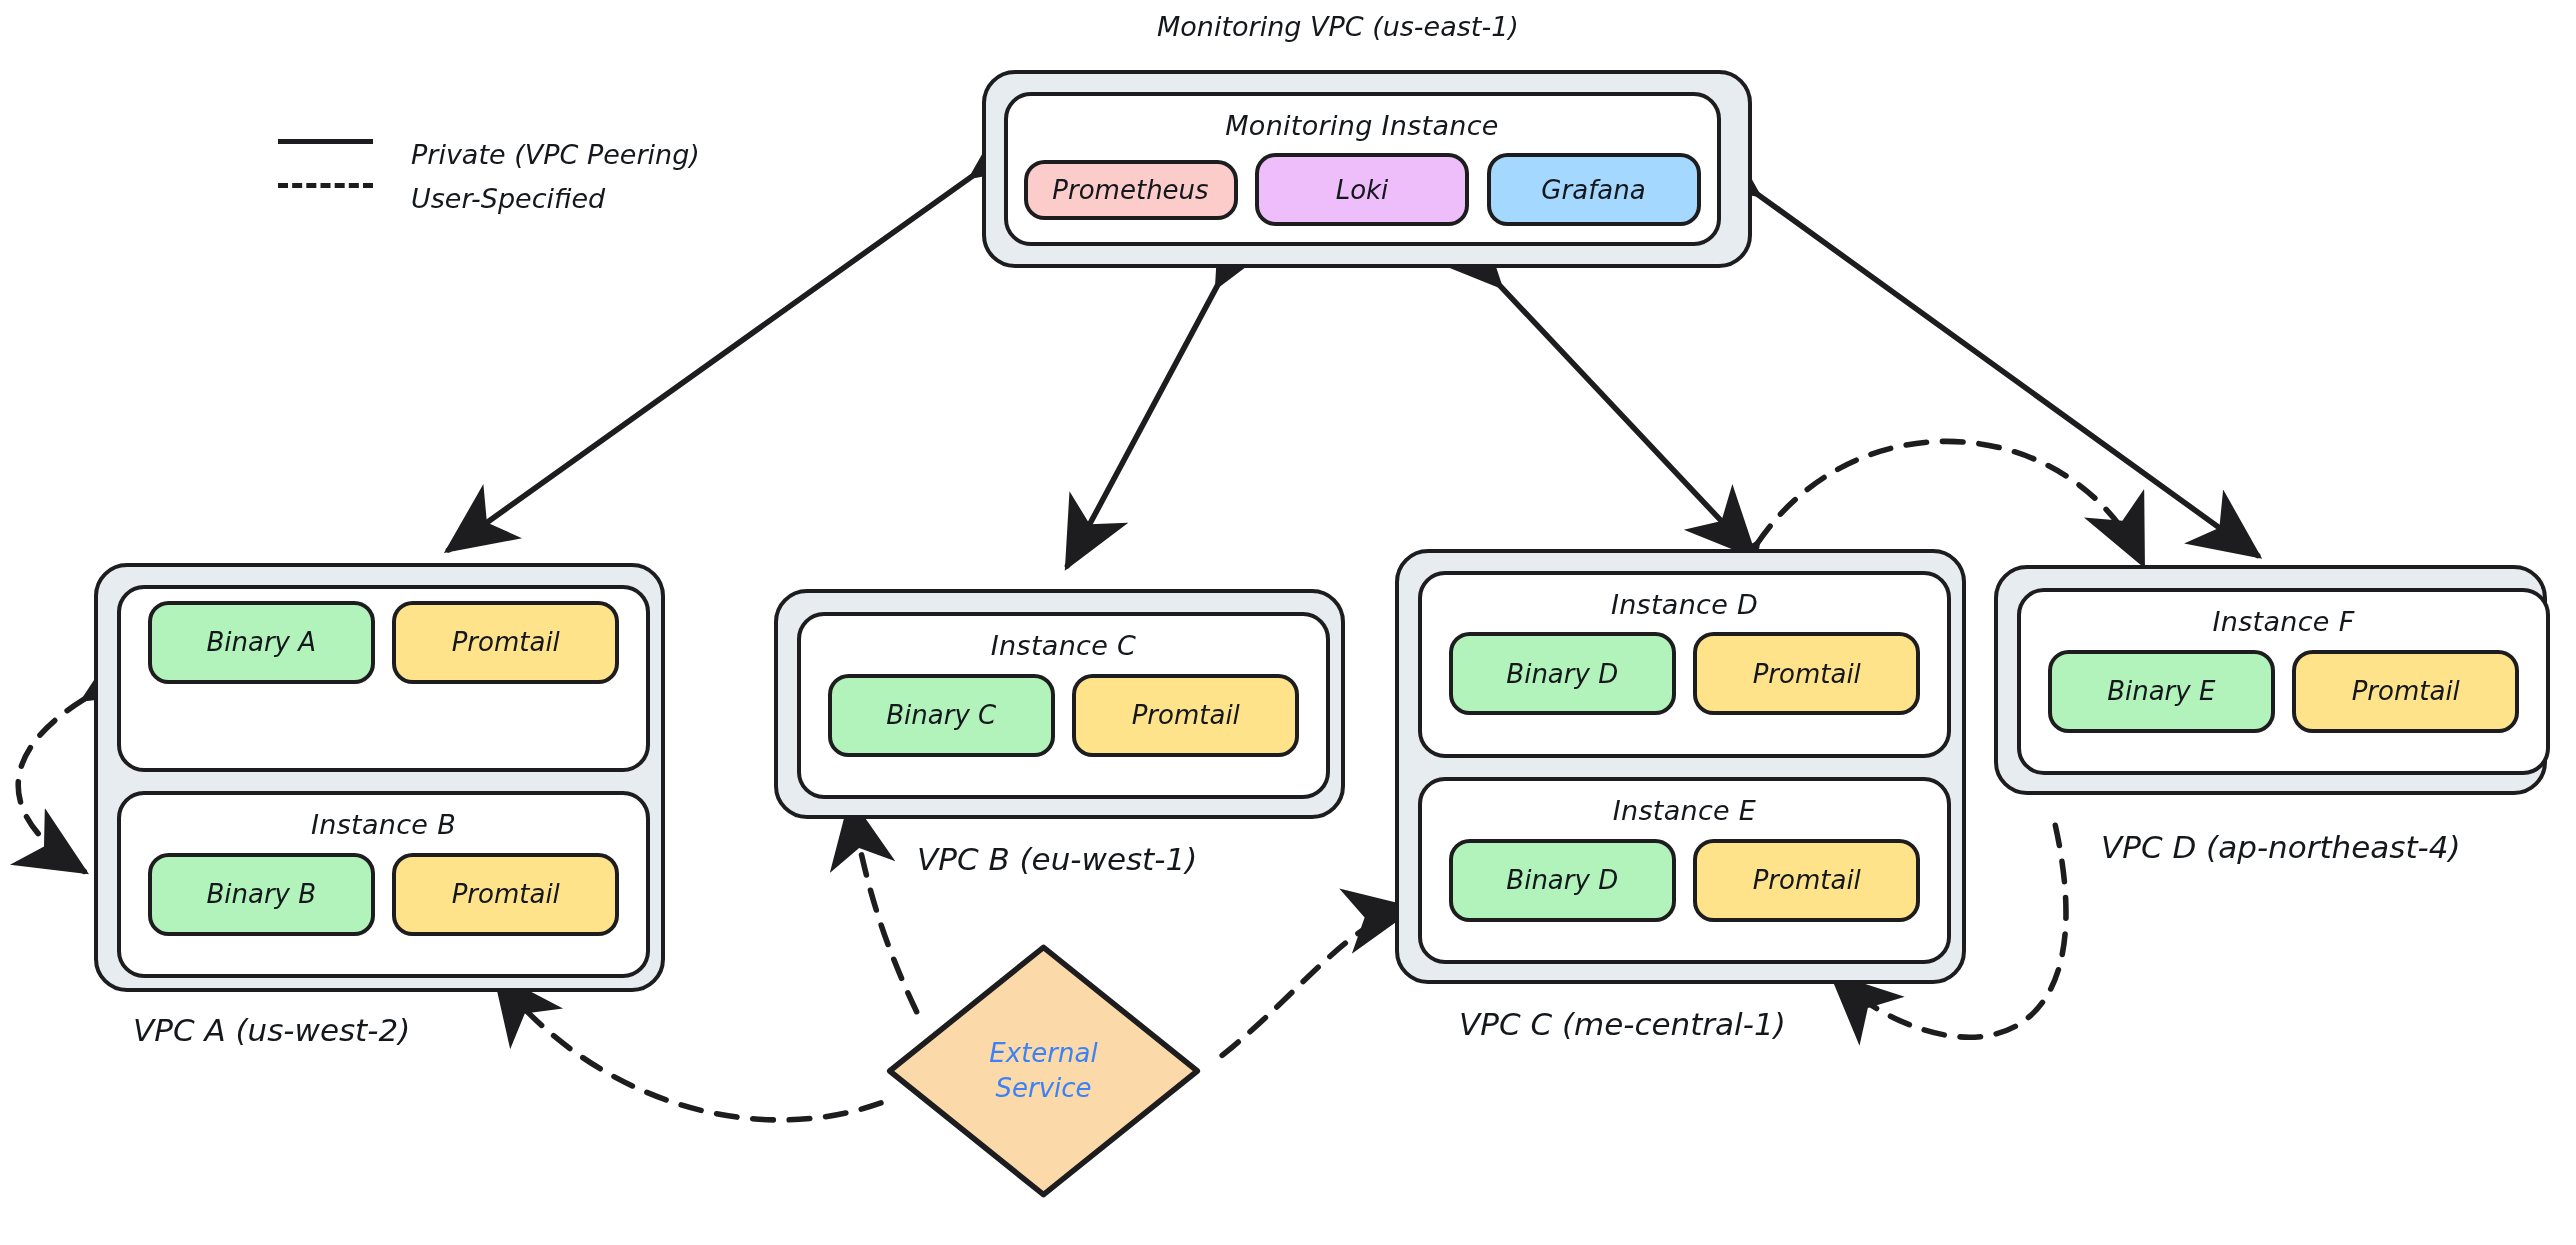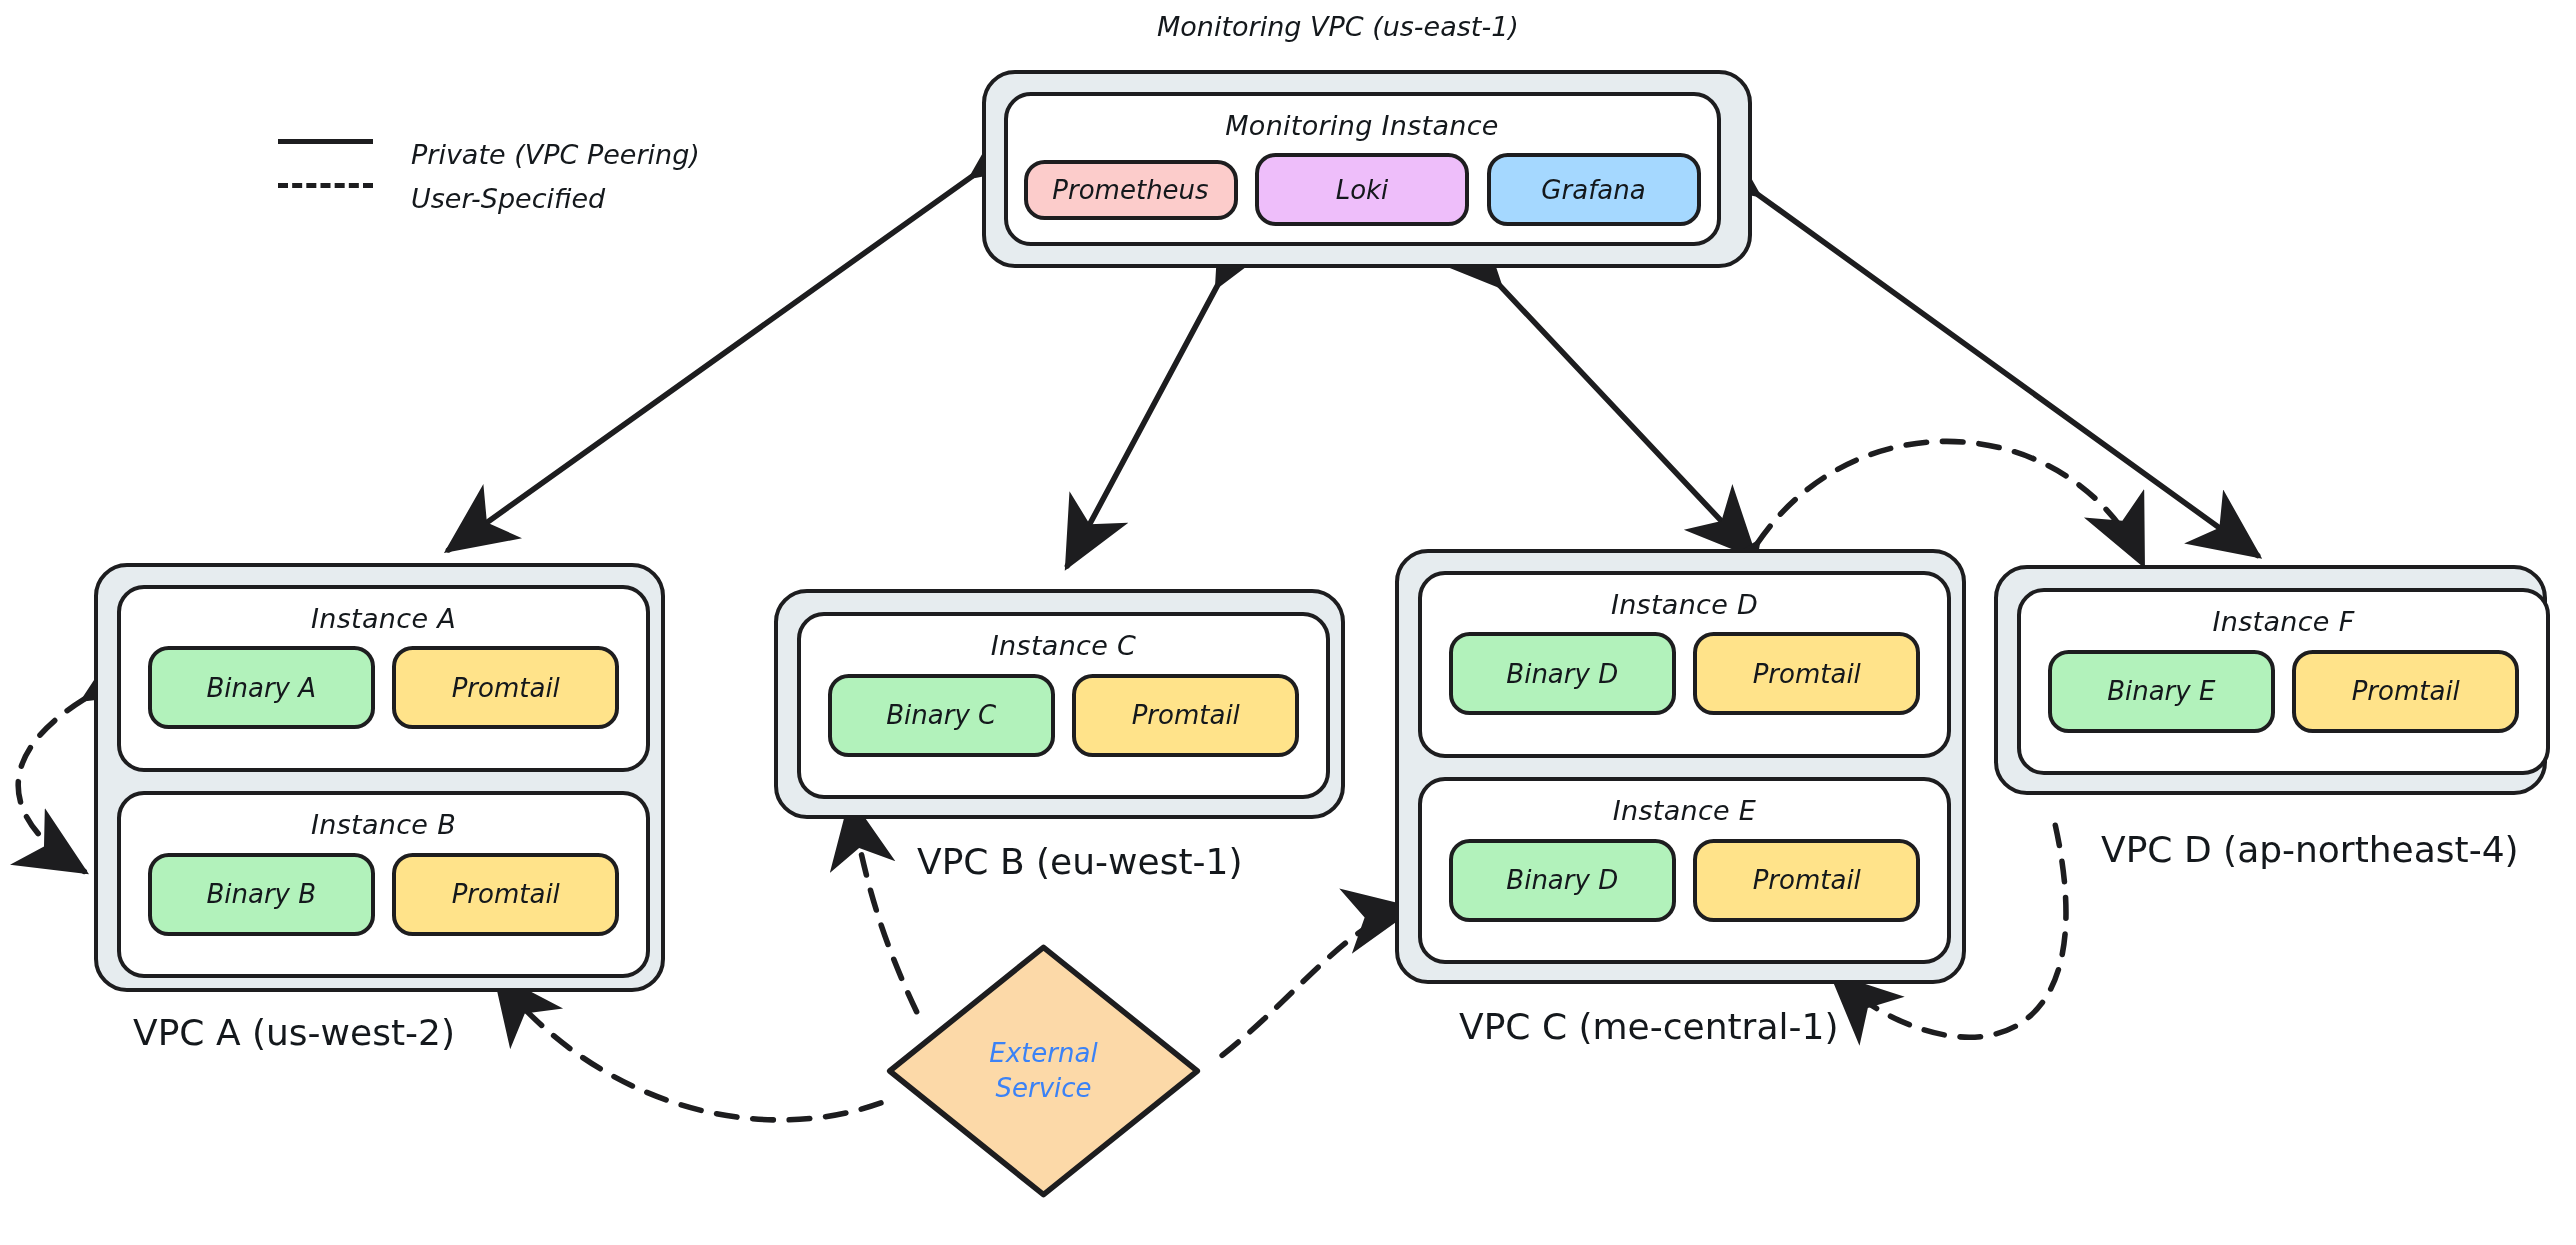--- a/index.html
+++ b/index.html
@@ -71,21 +71,22 @@
     font-family: "DejaVu Sans", sans-serif;
     font-size: 26px;
     font-style: italic;
     color: #14181c;
     text-align: center;
     line-height: 1.1;
   }
   .vpc-caption {
     position: absolute;
     font-family: "DejaVu Sans", sans-serif;
-    font-size: 36px;
+    font-size: 31px;
+    font-style: italic;
     color: #14181c;
     white-space: nowrap;
     z-index: 12;
   }
   .top-caption {
     position: absolute;
     font-family: "DejaVu Sans", sans-serif;
     font-size: 27px;
     font-style: italic;
     color: #14181c;
@@ -201,21 +202,20 @@
       <div class="svc-row">
         <div class="svc" style="width:214px;height:60px;background:#FCCCCB;">Prometheus</div>
         <div class="svc" style="width:214px;height:73px;background:#EEBEFA;">Loki</div>
         <div class="svc" style="width:214px;height:73px;background:#A5D8FF;">Grafana</div>
       </div>
     </div>
   </div>
 
   <div class="vpc" style="left:94px; top:563px; width:571px; height:429px;">
     <div class="instance" style="left:19px; top:17.5px; width:533px; height:187px;">
-      <div class="instance-title">Instance A</div>
       <div class="svc-row">
         <div class="svc" style="width:227px;height:83px;background:#B2F2BB;">Binary A</div>
         <div class="svc" style="width:227px;height:83px;background:#FFE38A;">Promtail</div>
       </div>
     </div>
     <div class="instance" style="left:19px; top:224px; width:533px; height:187px;">
       <div class="instance-title">Instance B</div>
       <div class="svc-row">
         <div class="svc" style="width:227px;height:83px;background:#B2F2BB;">Binary B</div>
         <div class="svc" style="width:227px;height:83px;background:#FFE38A;">Promtail</div>

